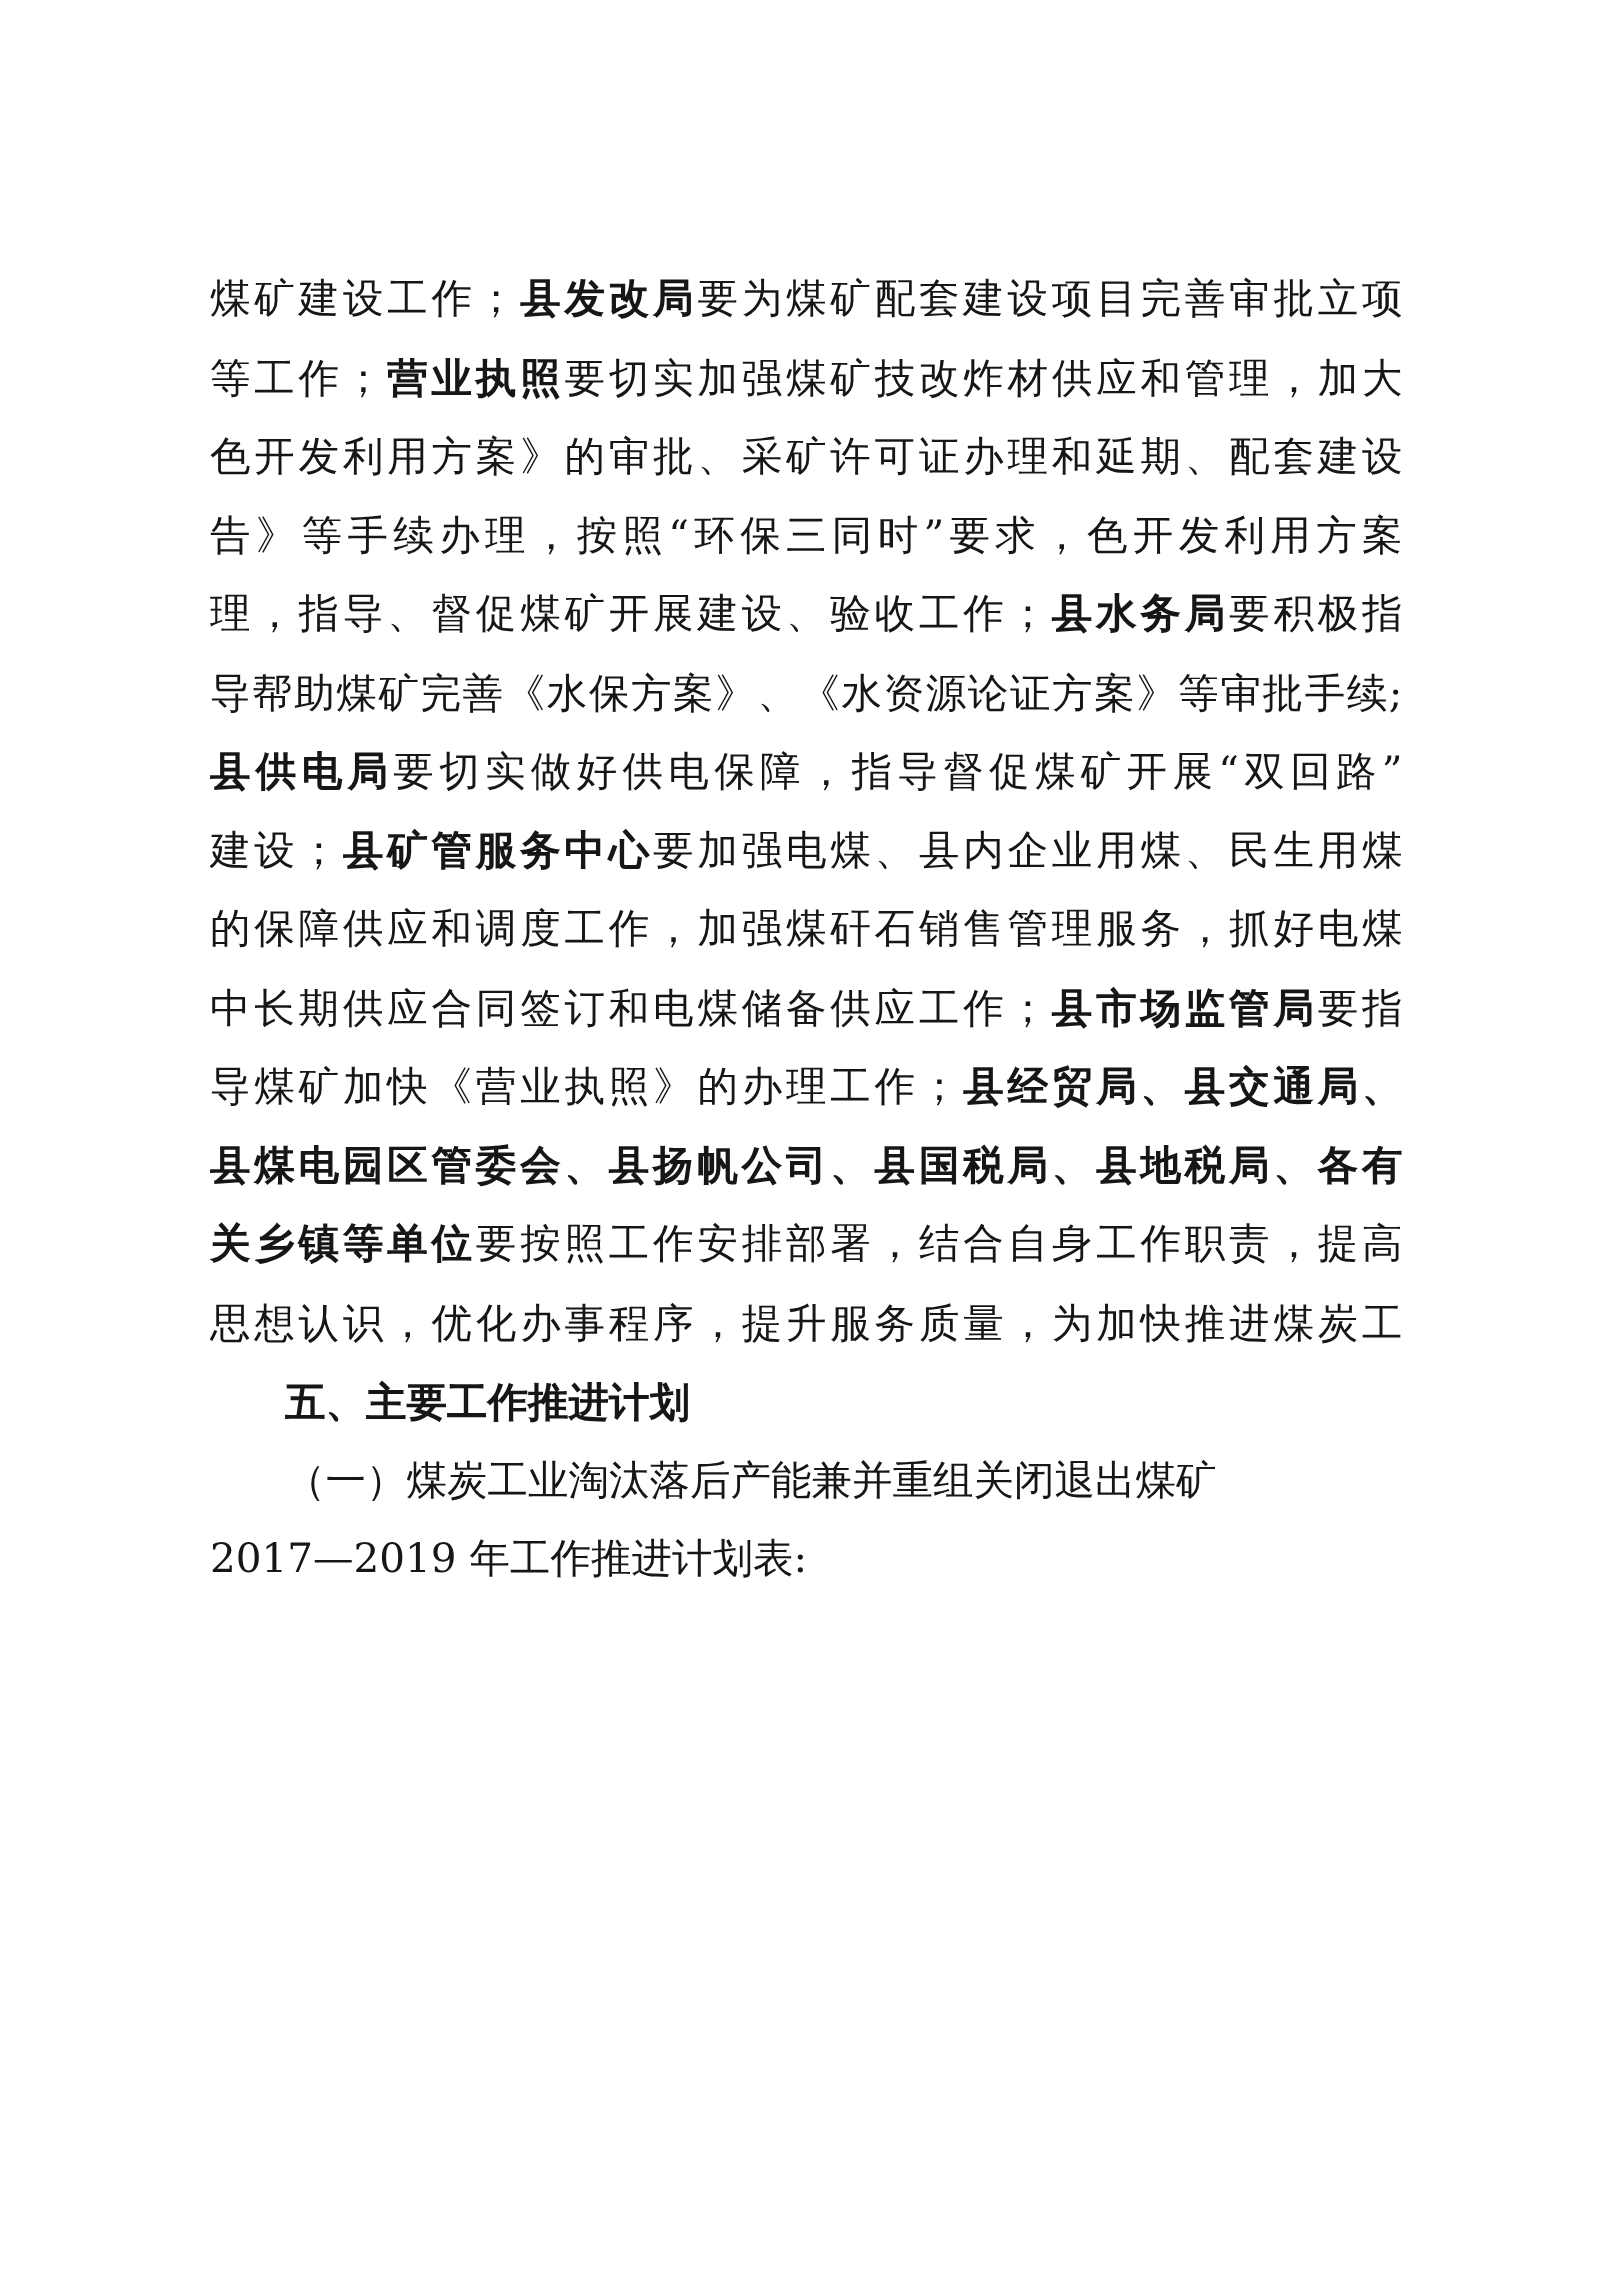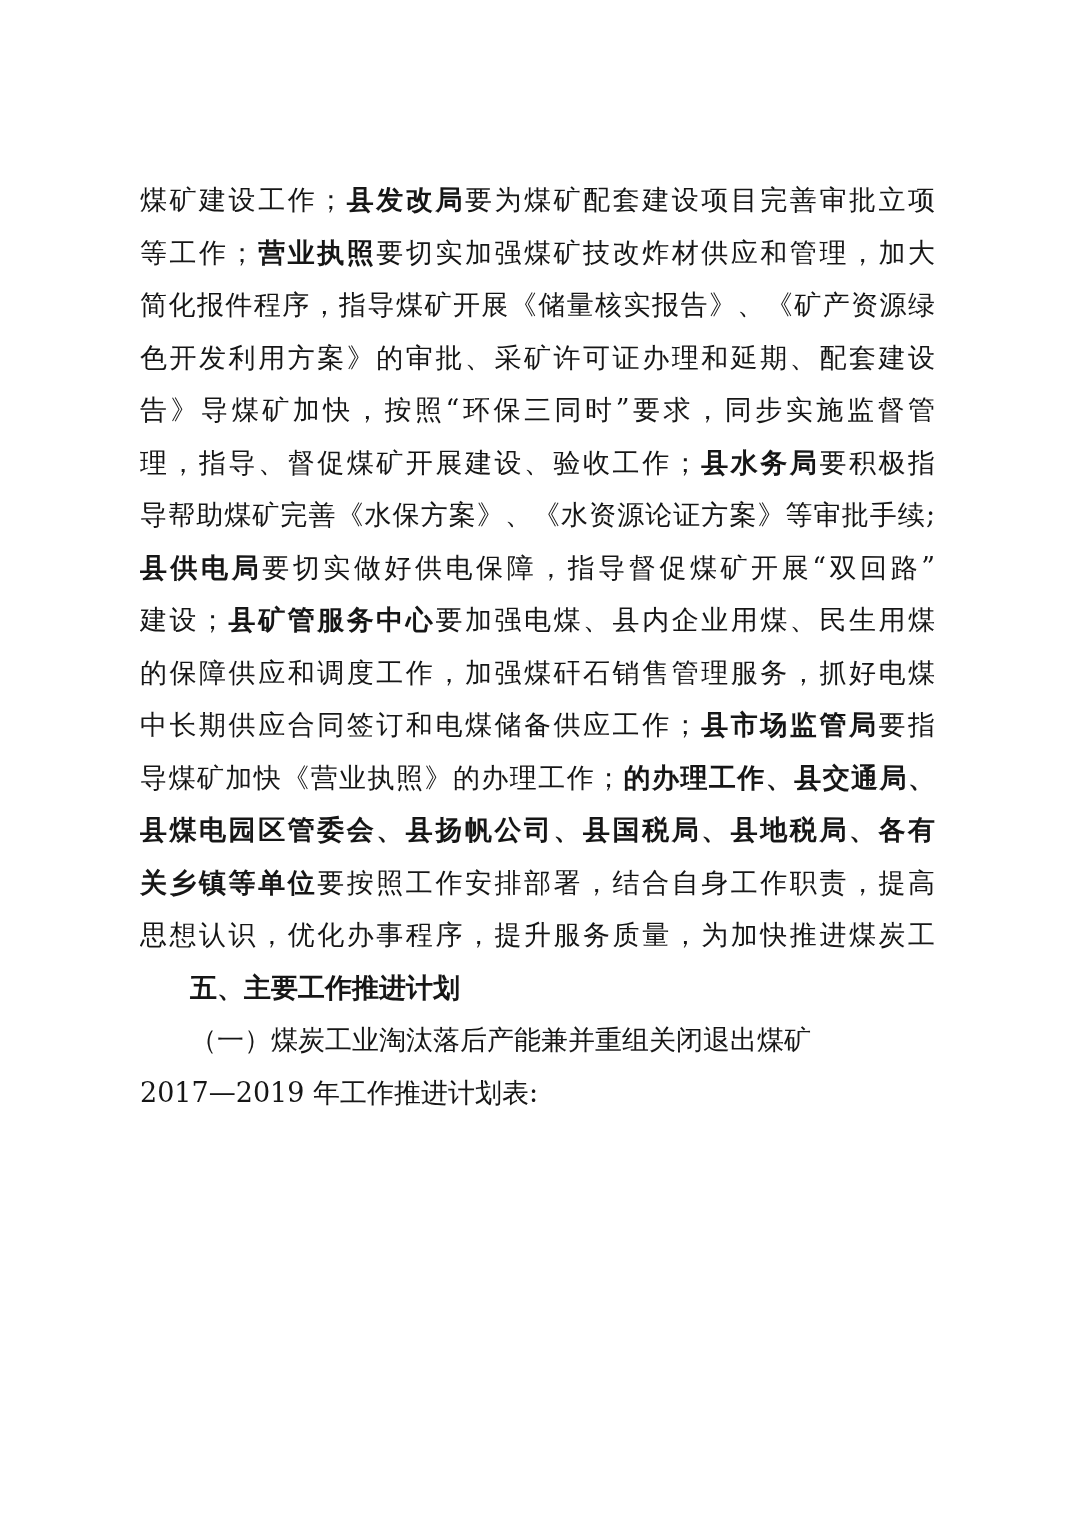--- a/index.html
+++ b/index.html
@@ -60,30 +60,29 @@
     font-family: "DejaVu Sans", "Liberation Sans", sans-serif;
   }
 </style>
 </head>
 <body>
 
 <div class="page">
   <div class="content">
       <div class="line justify"><span class="seg">煤矿建设工作；</span><span class="seg bold">县发改局</span><span class="seg">要为煤矿配套建设项目完善审批立项</span></div>
       <div class="line justify"><span class="seg">等工作；</span><span class="seg bold">营业执照</span><span class="seg">要切实加强煤矿技改炸材供应和管理，加大</span></div>
-      <div class="line justify"><span class="seg">简化报件程序，指导煤矿开展《储量核实报告》、《矿产资源绿</span></div>
       <div class="line justify"><span class="seg">色开发利用方案》的审批、采矿许可证办理和延期、配套建设</span></div>
-      <div class="line justify"><span class="seg">告》导煤矿加快，按照“环保三同时”要求，同步实施监督管</span></div>
+      <div class="line justify"><span class="seg">告》等手续办理，按照“环保三同时”要求，色开发利用方案</span></div>
       <div class="line justify"><span class="seg">理，指导、督促煤矿开展建设、验收工作；</span><span class="seg bold">县水务局</span><span class="seg">要积极指</span></div>
       <div class="line justify"><span class="seg">导帮助煤矿完善《水保方案》、《水资源论证方案》等审批手续;</span></div>
       <div class="line justify"><span class="seg bold">县供电局</span><span class="seg">要切实做好供电保障，指导督促煤矿开展“双回路”</span></div>
       <div class="line justify"><span class="seg">建设；</span><span class="seg bold">县矿管服务中心</span><span class="seg">要加强电煤、县内企业用煤、民生用煤</span></div>
       <div class="line justify"><span class="seg">的保障供应和调度工作，加强煤矸石销售管理服务，抓好电煤</span></div>
       <div class="line justify"><span class="seg">中长期供应合同签订和电煤储备供应工作；</span><span class="seg bold">县市场监管局</span><span class="seg">要指</span></div>
-      <div class="line justify"><span class="seg">导煤矿加快《营业执照》的办理工作；</span><span class="seg bold">的办理工作、县交通局、</span></div>
+      <div class="line justify"><span class="seg">导煤矿加快《营业执照》的办理工作；</span><span class="seg bold">县经贸局、县交通局、</span></div>
       <div class="line justify"><span class="seg bold">县煤电园区管委会、县扬帆公司、县国税局、县地税局、各有</span></div>
       <div class="line justify"><span class="seg bold">关乡镇等单位</span><span class="seg">要按照工作安排部署，结合自身工作职责，提高</span></div>
       <div class="line justify"><span class="seg">思想认识，优化办事程序，提升服务质量，为加快推进煤炭工</span></div>
       <div class="line indent heading"><span class="seg bold">五、主要工作推进计划</span></div>
       <div class="line indent"><span class="seg">（一）煤炭工业淘汰落后产能兼并重组关闭退出煤矿</span></div>
       <div class="line"><span class="seg">2017—2019 年工作推进计划表:</span></div>
     </div>
   <div class="page-number">- 57 -</div>
 </div>
 

